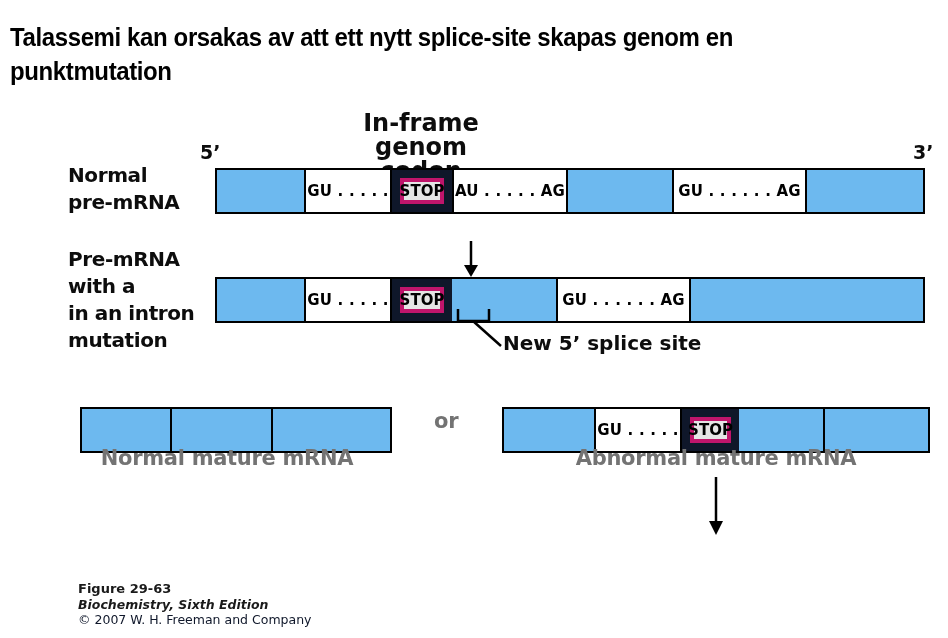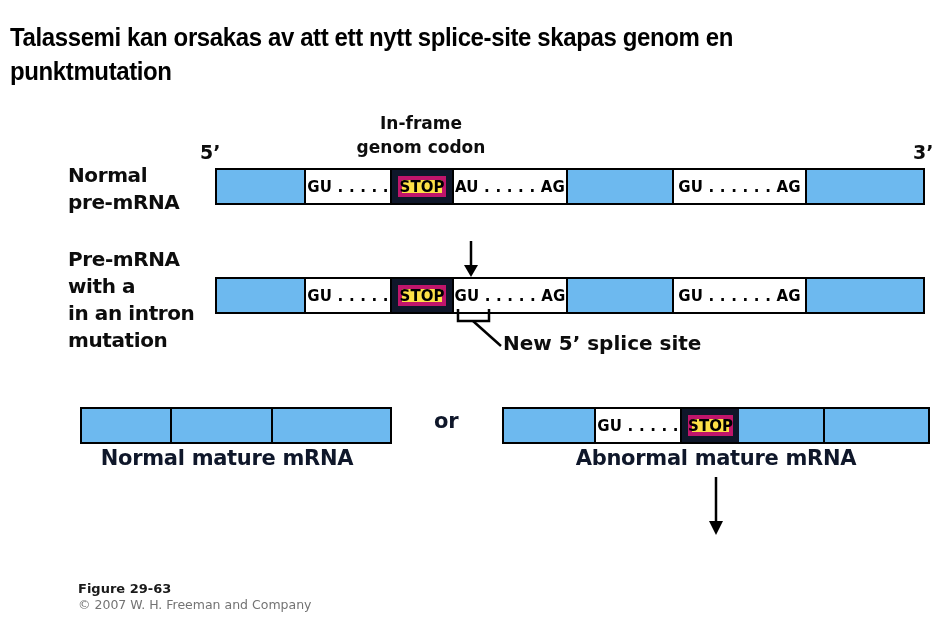--- a/index.html
+++ b/index.html
@@ -28,34 +28,34 @@
     position: absolute;
     font-weight: bold;
     font-size: 20px;
     line-height: 27px;
     letter-spacing: -0.4px;
     color: #0d0d0d;
   }
   .ann {
     position: absolute;
     font-weight: bold;
-    font-size: 17px;
+    font-size: 24px;
     line-height: 24px;
     color: #0d0d0d;
   }
   .center { text-align: center; }
   .prime {
     position: absolute;
     font-weight: bold;
     font-size: 19px;
     color: #0d0d0d;
   }
   .bar {
     position: absolute;
-    height: 37px;
+    height: 46px;
     border: 2px solid #000;
     background: #fff;
     display: flex;
     box-sizing: border-box;
   }
   .seg {
     box-sizing: border-box;
     height: 100%;
     display: flex;
     align-items: center;
@@ -66,39 +66,39 @@
   .seg.exon.divider-right { border-right: 2px solid #000; }
   .seg.intron {
     background: #fff;
     border-left: 2px solid #000;
     border-right: 2px solid #000;
     font-weight: bold;
     font-size: 15px;
     letter-spacing: 0.2px;
   }
   .seg.stop {
-    background: #fde047;
-    border: 6px solid #0f172a;
+    background: #e5e5e5;
+    border: 8px solid #0f172a;
     box-shadow: inset 0 0 0 4px var(--stop-magenta, #c0156b);
     font-weight: bold;
     font-size: 15px;
   }
   .seg.fill { flex: 1; }
   .arrow-svg, .bracket-svg { position: absolute; }
   .big-label {
     position: absolute;
     font-weight: bold;
     font-size: 21px;
     letter-spacing: -0.3px;
-    color: #0f172a;
+    color: #737373;
   }
   .caption { position: absolute; left: 78px; top: 581px; color: #1a1a1a; }
   .caption .fig   { font-weight: bold; font-size: 13px; line-height: 16px; }
   .caption .book  { font-weight: bold; font-style: italic; font-size: 12.5px; line-height: 15px; }
-  .caption .copy  { font-weight: normal; font-size: 12.5px; line-height: 15px; color: #737373; }
+  .caption .copy  { font-weight: normal; font-size: 12.5px; line-height: 15px; color: #0f172a; }
 </style>
 </head>
 <body>
 
 <div class="canvas">
 
   <div class="title">
     <div>Talassemi kan orsakas av att ett nytt splice-site skapas genom en</div>
     <div>punktmutation</div>
   </div>
@@ -147,23 +147,20 @@
   </svg>
 
   <div class="bar" style="left:215px; top:277px; width:710px;">
     <div class="seg exon" style="width:87px"></div>
     <div class="seg intron" style="width:88px">
       <span>GU . . . . .</span>
     </div>
     <div class="seg stop" style="width:60px">
       <span>STOP</span>
     </div>
-    <div class="seg intron" style="width:116px">
-      <span>GU . . . . . AG</span>
-    </div>
     <div class="seg exon" style="width:104px"></div>
     <div class="seg intron" style="width:135px">
       <span>GU . . . . . . AG</span>
     </div>
     <div class="seg exon fill"></div>
   </div>
 
   <svg class="bracket-svg" style="left:452px; top:308px;" width="70" height="42">
     <path d="M6,1 L6,13 L37,13 L37,1" fill="none" stroke="#000" stroke-width="2.5"></path>
     <line x1="21" y1="13" x2="49" y2="38" stroke="#000" stroke-width="2.5"></line>
@@ -196,16 +193,17 @@
   <div class="big-label center" style="left:566px; top:446px; width:300px;">Abnormal mature mRNA</div>
 
   <svg class="arrow-svg" style="left:705px; top:477px;" width="22" height="60">
     <line x1="11" y1="0" x2="11" y2="46" stroke="#000" stroke-width="2.5"></line>
     <polygon points="4,44 18,44 11,58" fill="#000"></polygon>
   </svg>
 
 
   <div class="caption">
     <div class="fig">Figure 29-63</div>
+    <div class="book">Biochemistry, Sixth Edition</div>
     <div class="copy">© 2007 W. H. Freeman and Company</div>
   </div>
 
 </div>
 
 </body></html>

